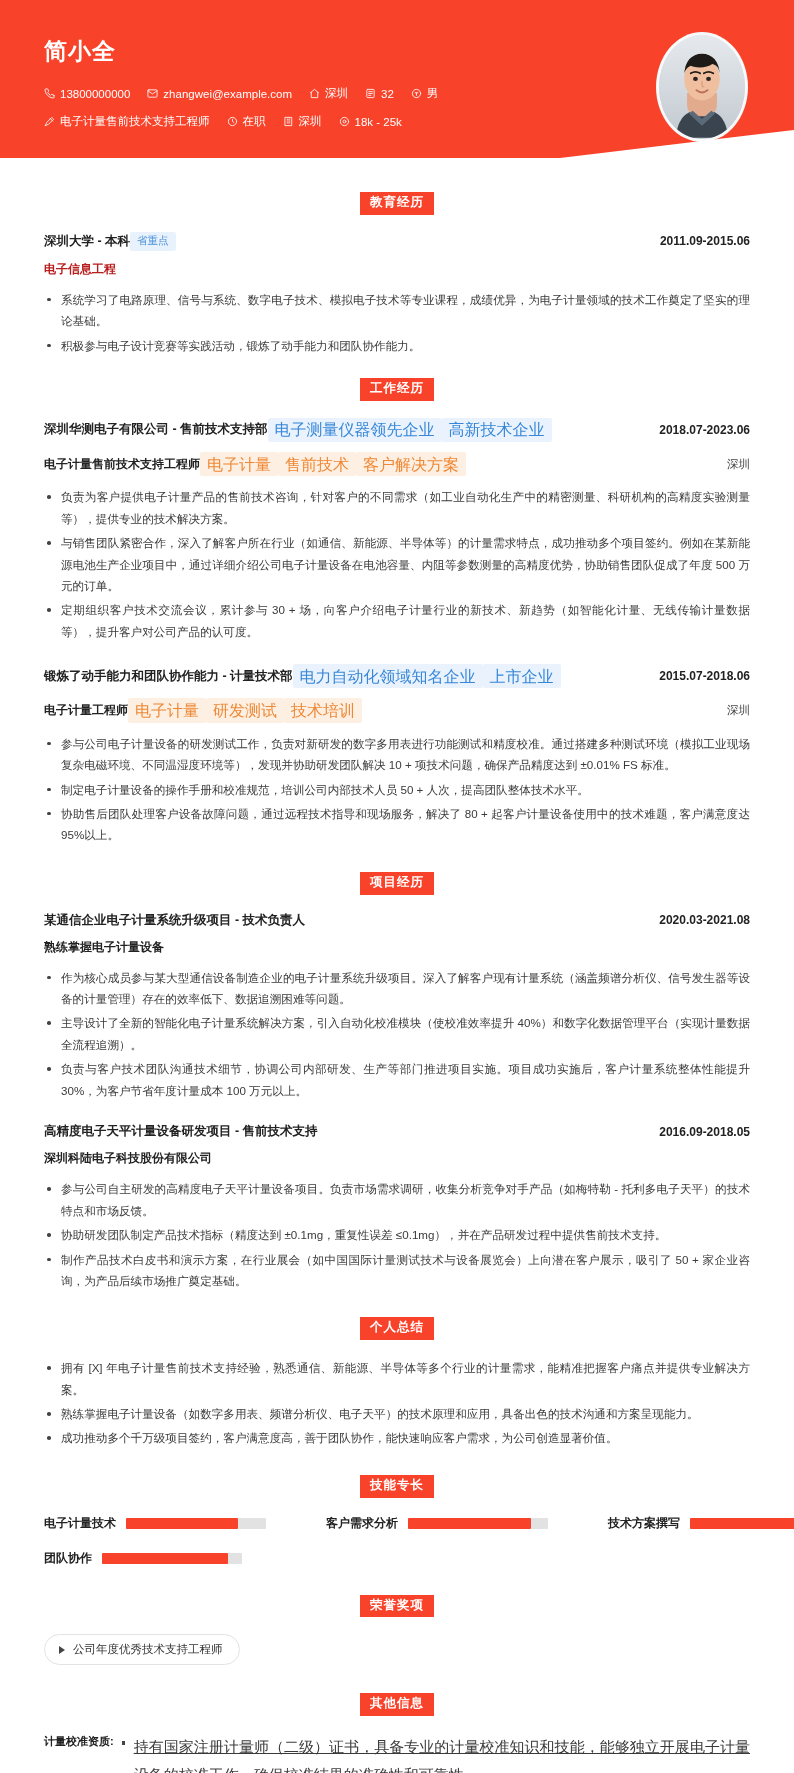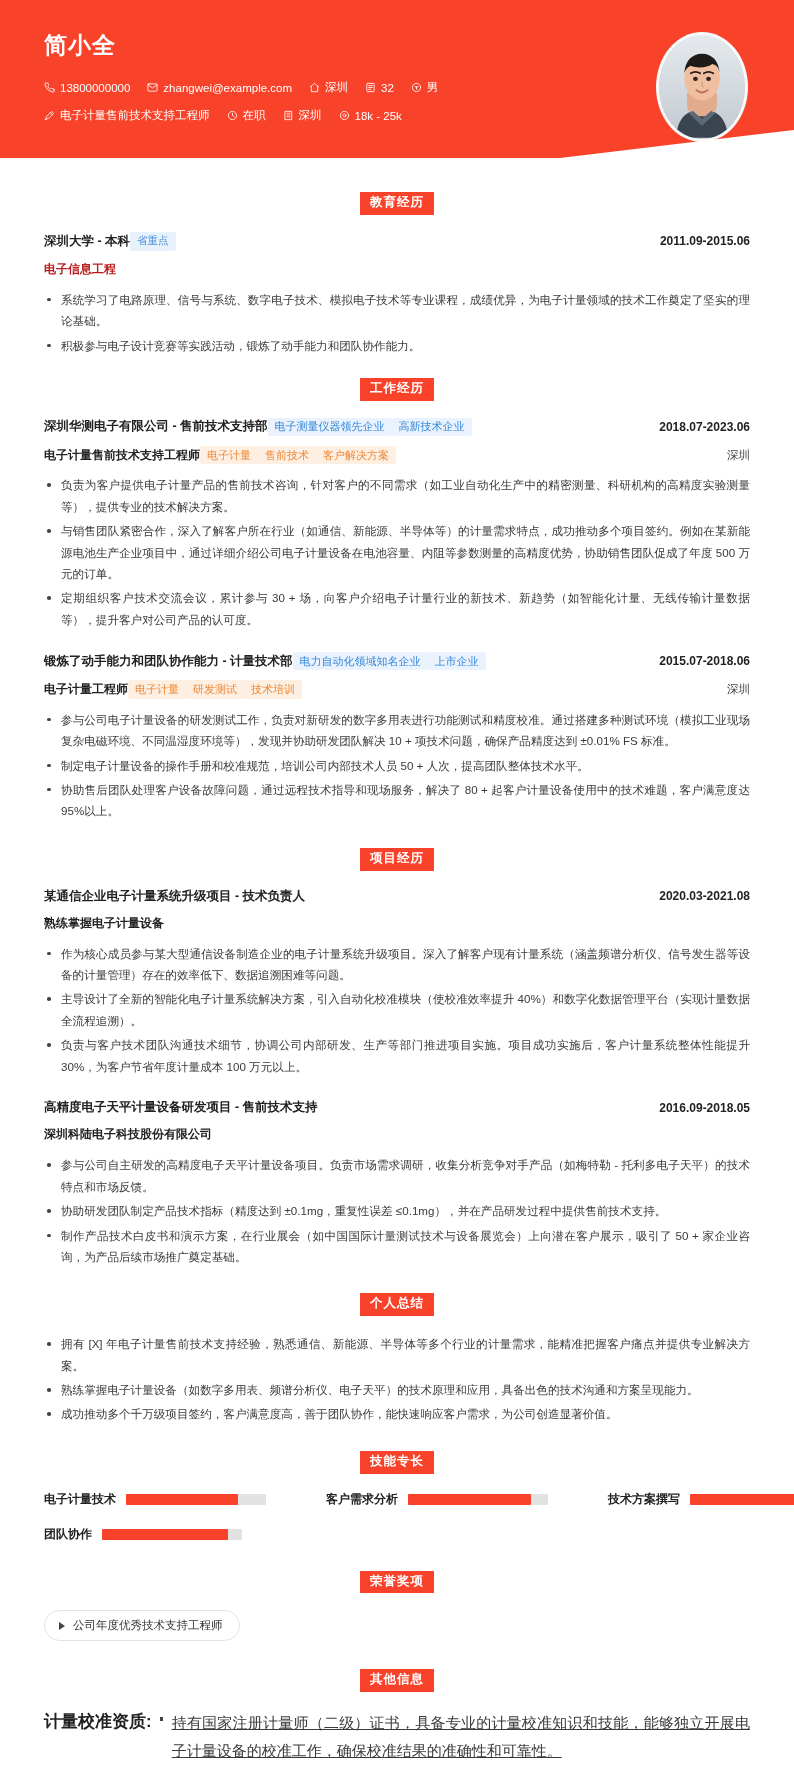--- a/index.html
+++ b/index.html
@@ -19,21 +19,21 @@
     padding: 26px 36px 0 44px;
     color: #ffffff;
     overflow: hidden;
   }
   .header-notch {
     position: absolute;
     left: 0; bottom: 0;
     width: 100%; height: 40px;
     pointer-events: none;
   }
-  .hdr-inner { display: flex; align-items: flex-start; justify-content: space-between; }
+  .hdr-inner { display: flex; align-items: flex-end; justify-content: space-between; }
   .hdr-left { padding-top: 4px; }
   .name {
     font-size: 23px;
     font-weight: bold;
     letter-spacing: 1px;
     margin-bottom: 19px;
   }
   .meta-row {
     display: flex;
     align-items: center;
@@ -115,21 +115,21 @@
     white-space: nowrap;
     flex: none;
   }
   .city {
     font-size: 11.5px;
     color: #444;
     white-space: nowrap;
     flex: none;
   }
   .tag {
-    font-size: 11px;
+    font-size: 16px;
     padding: 2.5px 7px;
     border-radius: 2px;
     white-space: nowrap;
     line-height: 1.2;
   }
   .tag-blue { background: #eaf3fd; color: #3787d8; }
   .tag-orange { background: #fdf0e2; color: #ef8836; }
   .tag-badge { background: #e8f2fd; color: #4a90d9; font-size: 10.5px; padding: 2.5px 7px; border-radius:2px; }
 
   .major { font-size: 12px; font-weight: bold; color:#b91c1c; margin-bottom: 11px; }
@@ -176,21 +176,21 @@
     border-radius: 16px;
     padding: 7px 16px 7px 14px;
     font-size: 11.5px;
     color: #333;
     background: #fff;
   }
   .tri { width:0;height:0;border-left:6px solid #444;border-top:4px solid transparent;border-bottom:4px solid transparent; }
 
   
   .other-row { display: flex; gap: 6px; align-items: flex-start; }
-  .other-label { font-size: 17px; font-weight: bold; color: #222; white-space: nowrap; padding-top: 1px; }
+  .other-label { font-size: 11px; font-weight: bold; color: #222; white-space: nowrap; padding-top: 1px; }
   .other-body { font-size: 15px; line-height: 1.85; color:#3a3a3a; text-align: justify; position: relative; padding-left: 14px; text-decoration: underline; }
   .other-body::before { content:""; position:absolute; left:2px; top:8px; width:3.5px;height:3.5px;background:#444; }
 </style>
 </head>
 <body>
 
 <div class="page">
 
   <div class="header">
     <div class="hdr-inner">

